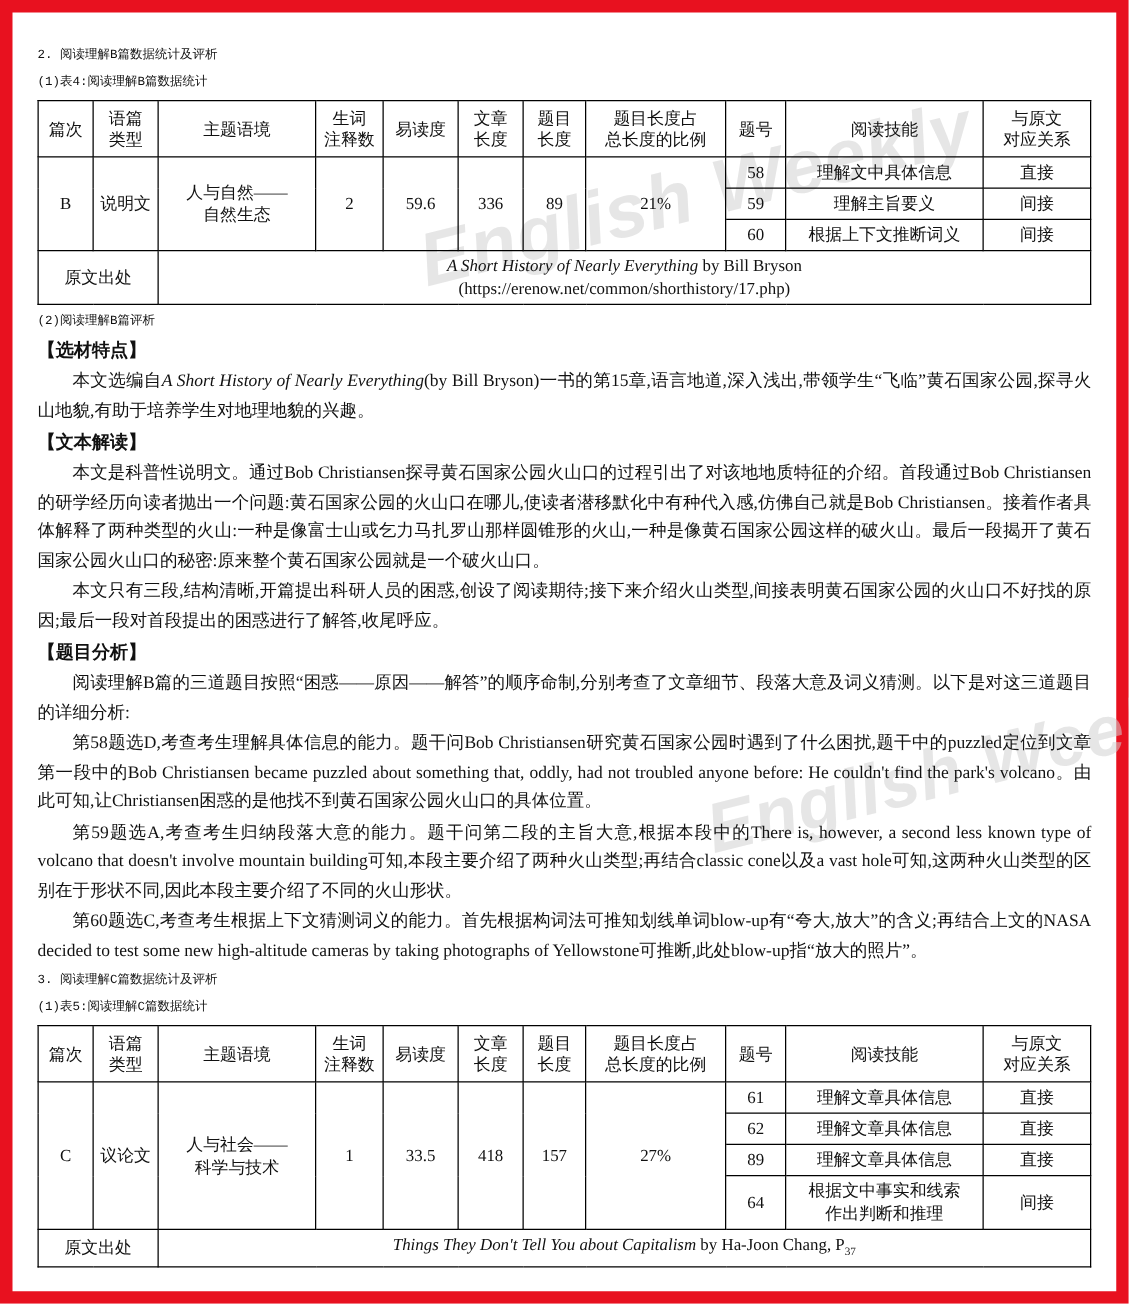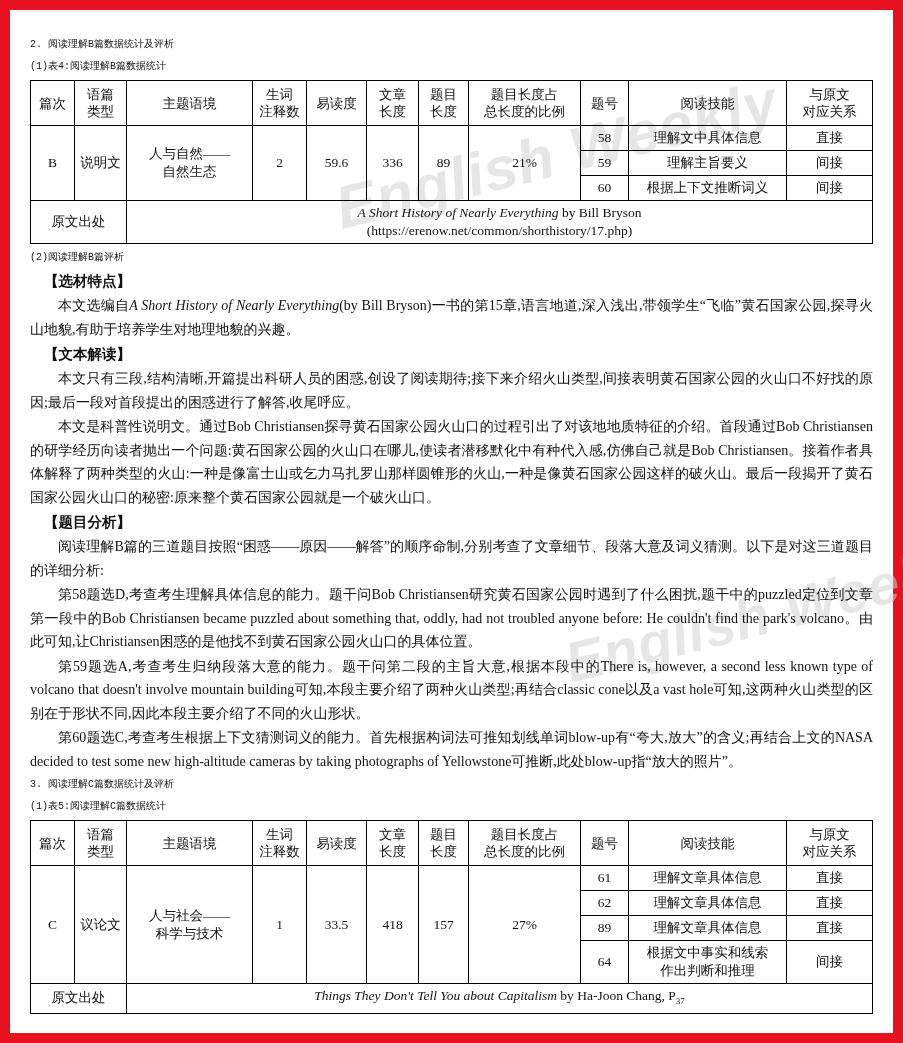--- a/index.html
+++ b/index.html
@@ -52,21 +52,21 @@
     line-height:23.5px;
     margin:0 0 1px 0;
     text-align:justify;
     text-justify:inter-ideograph;
     text-indent:2em;
   }
   .bold-head{
     font-weight:bold;
     font-size:14.5px;
     line-height:23px;
-    margin:2px 0 1px 14px;
+    margin:2px 0 1px 0;
   }
   .it{font-style:italic;}
   table.t{
     border-collapse:collapse;
     width:100%;
     table-layout:fixed;
     margin:3px 0 3px 0;
     font-size:13.5px;
     padding-left:31px;
   }
@@ -189,22 +189,22 @@
         </td>
       </tr>
     </tbody>
   </table>
 
   <div class="line">(2)阅读理解B篇评析</div>
   <div class="bold-head">【选材特点】</div>
   <div class="para"><span>本文选编自</span><span class="it">A Short History of Nearly Everything</span><span>(by Bill Bryson)一书的第15章,语言地道,深入浅出,带领学生“飞临”黄石国家公园,探寻火山地貌,有助于培养学生对地理地貌的兴趣。</span></div>
 
   <div class="bold-head">【文本解读】</div>
+  <div class="para">本文是科普性说明文。通过Bob Christiansen探寻黄石国家公园火山口的过程引出了对该地地质特征的介绍。首段通过Bob Christiansen的研学经历向读者抛出一个问题:黄石国家公园的火山口在哪儿,使读者潜移默化中有种代入感,仿佛自己就是Bob Christiansen。接着作者具体解释了两种类型的火山:一种是像富士山或乞力马扎罗山那样圆锥形的火山,一种是像黄石国家公园这样的破火山。最后一段揭开了黄石国家公园火山口的秘密:原来整个黄石国家公园就是一个破火山口。</div>
   <div class="para">本文只有三段,结构清晰,开篇提出科研人员的困惑,创设了阅读期待;接下来介绍火山类型,间接表明黄石国家公园的火山口不好找的原因;最后一段对首段提出的困惑进行了解答,收尾呼应。</div>
-  <div class="para">本文是科普性说明文。通过Bob Christiansen探寻黄石国家公园火山口的过程引出了对该地地质特征的介绍。首段通过Bob Christiansen的研学经历向读者抛出一个问题:黄石国家公园的火山口在哪儿,使读者潜移默化中有种代入感,仿佛自己就是Bob Christiansen。接着作者具体解释了两种类型的火山:一种是像富士山或乞力马扎罗山那样圆锥形的火山,一种是像黄石国家公园这样的破火山。最后一段揭开了黄石国家公园火山口的秘密:原来整个黄石国家公园就是一个破火山口。</div>
 
   <div class="bold-head">【题目分析】</div>
   <div class="para">阅读理解B篇的三道题目按照“困惑——原因——解答”的顺序命制,分别考查了文章细节、段落大意及词义猜测。以下是对这三道题目的详细分析:</div>
   <div class="para">第58题选D,考查考生理解具体信息的能力。题干问Bob Christiansen研究黄石国家公园时遇到了什么困扰,题干中的puzzled定位到文章第一段中的Bob Christiansen became puzzled about something that, oddly, had not troubled anyone before: He couldn't find the park's volcano。由此可知,让Christiansen困惑的是他找不到黄石国家公园火山口的具体位置。</div>
   <div class="para">第59题选A,考查考生归纳段落大意的能力。题干问第二段的主旨大意,根据本段中的There is, however, a second less known type of volcano that doesn't involve mountain building可知,本段主要介绍了两种火山类型;再结合classic cone以及a vast hole可知,这两种火山类型的区别在于形状不同,因此本段主要介绍了不同的火山形状。</div>
   <div class="para">第60题选C,考查考生根据上下文猜测词义的能力。首先根据构词法可推知划线单词blow-up有“夸大,放大”的含义;再结合上文的NASA decided to test some new high-altitude cameras by taking photographs of Yellowstone可推断,此处blow-up指“放大的照片”。</div>
 
   <div class="line">3. 阅读理解C篇数据统计及评析</div>
   <div class="line">(1)表5:阅读理解C篇数据统计</div>
 

